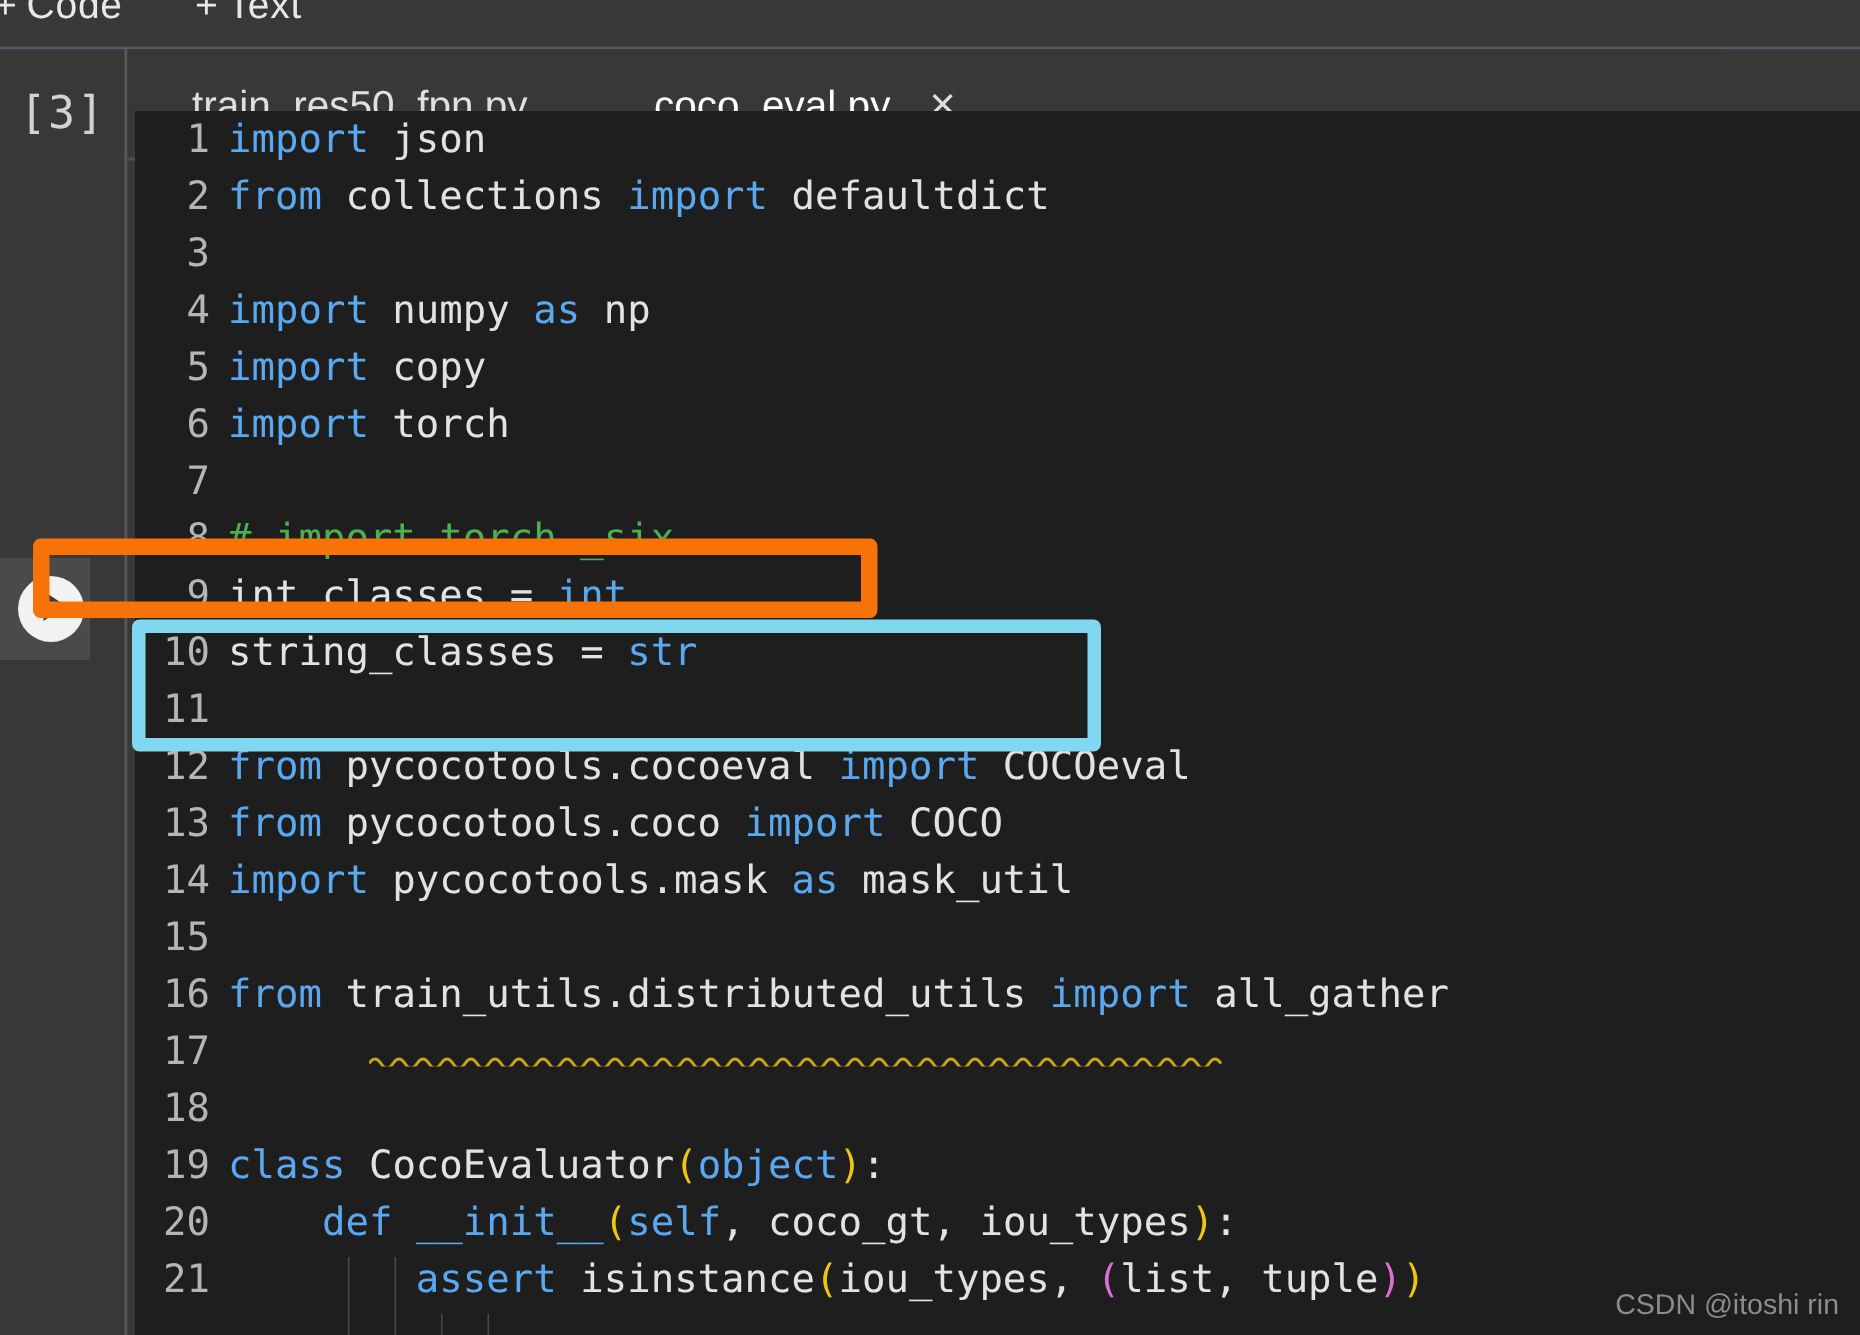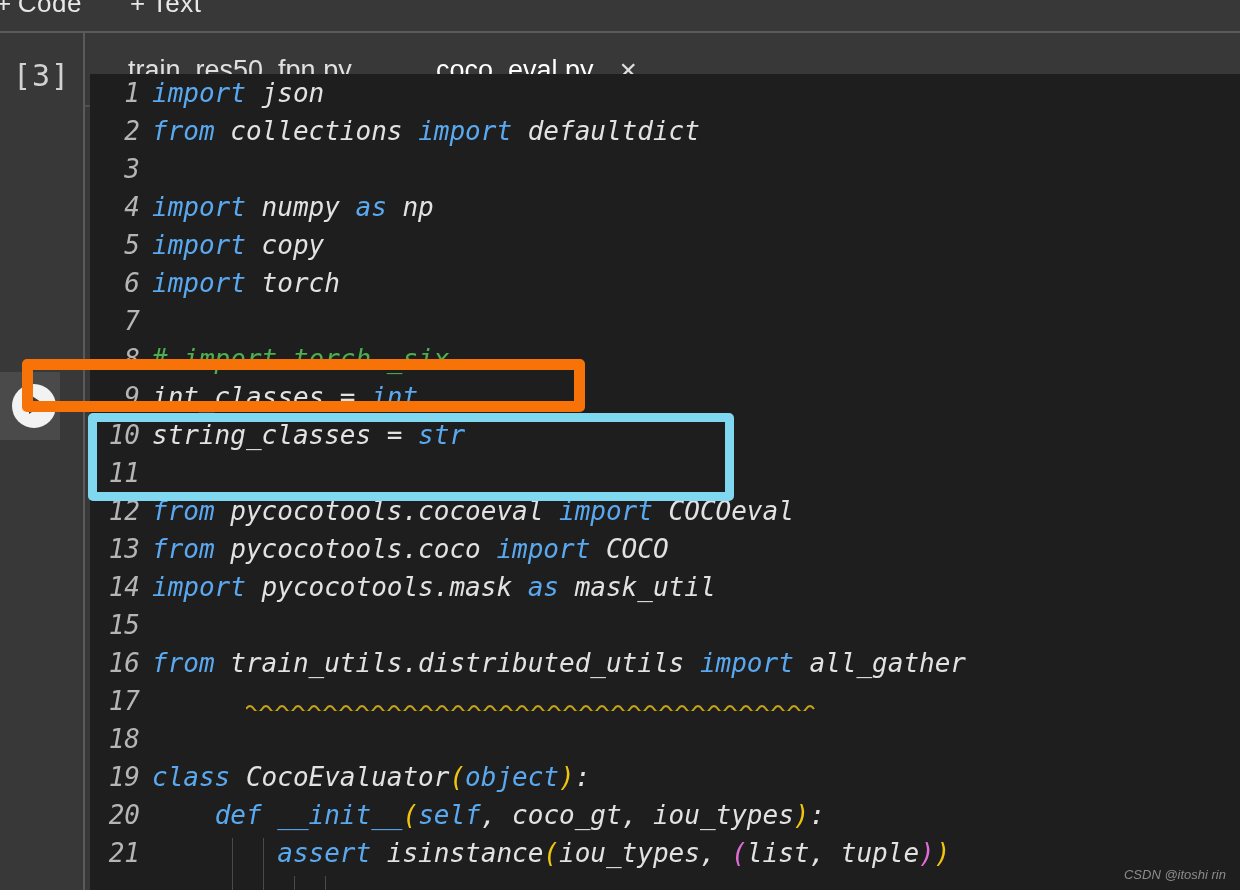--- a/index.html
+++ b/index.html
@@ -92,21 +92,21 @@
   }
   .tabstrip-line {
     position:absolute; left:0; top:72px; width:1155px; height:2px;
     background:#4e4e4e;
   }
 
   
   .editor {
     position:absolute; left:90px; top:74px;
     width:1150px; height:816px;
-    background:#1e1e1e; overflow:hidden;font-style:italic;
+    background:#1e1e1e; overflow:hidden;
   }
   .code {
     position:absolute; left:0; top:0;
     font-family:"DejaVu Sans Mono", monospace;
     font-size:26px; line-height:38px;
     white-space:pre;
   }
   .line { position:relative; height:38px; }
   .ln {
     display:inline-block; width:62px; text-align:right;
@@ -143,23 +143,22 @@
   .anno-label {
     position:absolute; color:#f77307; white-space:nowrap;
     font-family:"DejaVu Sans", sans-serif; font-weight:700;
   }
   .anno-label-1 { left:594px; top:366px; font-size:42px; }
   .anno-label-2 { left:510px; top:430px; font-size:46px; }
 
   
   .watermark {
     position:absolute; right:14px; bottom:8px;
-    color:#8c8c8c; font-size:13px;
-    font-family:"Liberation Sans", sans-serif;
-    font-style:italic;
+    color:#8c8c8c; font-size:19px;
+    font-family:"Liberation Sans", sans-serif;
   }
 </style>
 </head>
 <body>
 
 <div id="root">
 
   <div class="toolbar">
     <div class="tb-btn tb-code">
       <span class="tb-plus">+</span><span>Code</span>

